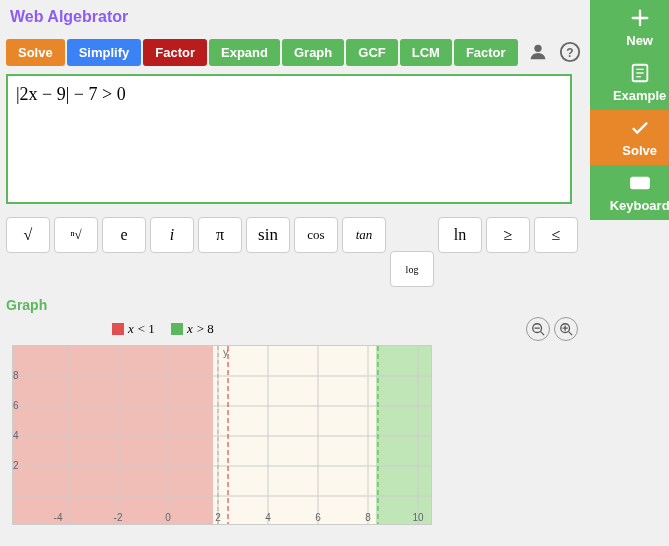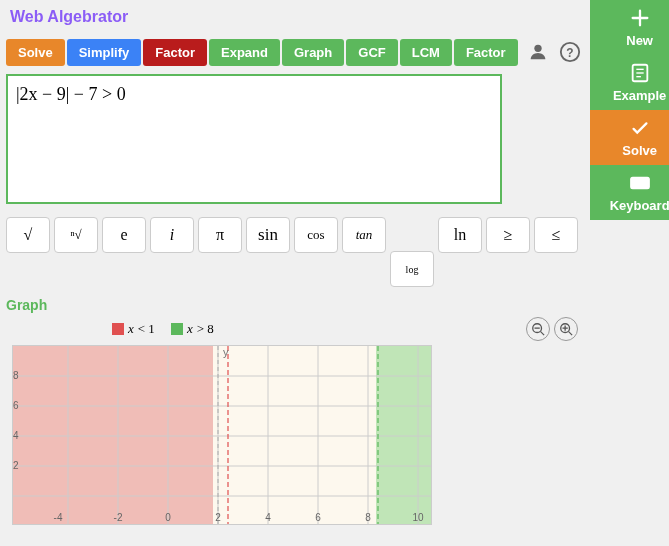--- a/index.html
+++ b/index.html
@@ -36,21 +36,21 @@
     .icon-btn {
       width: 28px; height: 28px;
       background: none; border: none;
       cursor: pointer;
       display: flex; align-items: center; justify-content: center;
       font-size: 16px;
     }
 
     .input-area { padding: 4px 6px; }
     .math-input {
-      width: 496px;
+      width: 566px;
       height: 130px;
       border: 2px solid #5cb85c;
       background: white;
       padding: 8px;
       font-size: 18px;
       font-family: 'Times New Roman', serif;
       resize: none;
       outline: none;
     }
 

